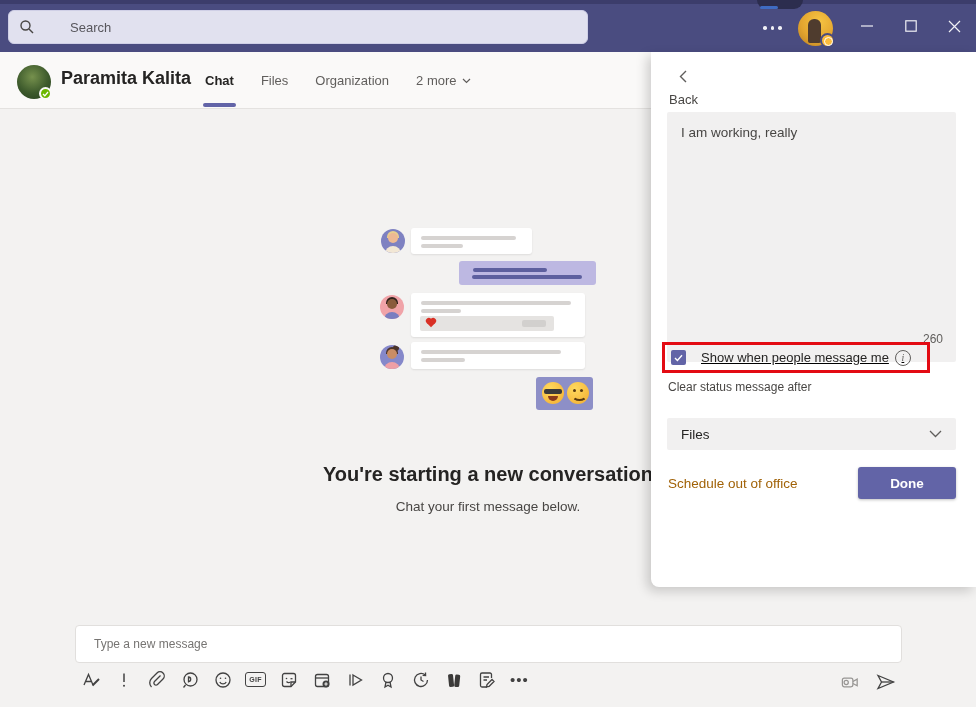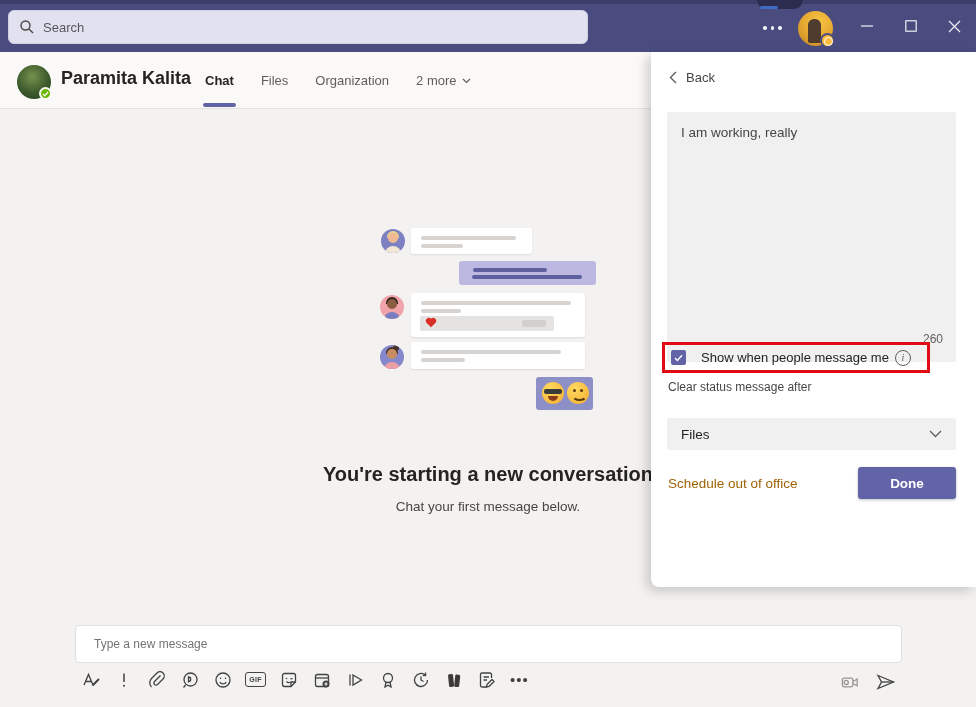--- a/index.html
+++ b/index.html
@@ -6,21 +6,21 @@
   html,body { width:976px; height:707px; }
   body { font-family:"Liberation Sans", sans-serif; overflow:hidden; background:#f3f2f1; }
   #app { position:relative; width:976px; height:707px; overflow:hidden; }
 
   
   .titlebar { position:absolute; left:0; top:0; width:976px; height:52px;
     background:linear-gradient(#3c3d6b 0%, #3c3d6b 7%, #4a4c80 8%, #4a4c80 100%);
     display:flex; align-items:center; }
   .search-box { position:absolute; left:8px; top:10px; width:580px; height:34px;
     background:#e1e1ef; border:1px solid #cfcfe6; border-radius:6px;
-    display:flex; align-items:center; padding:0 10px; }
+    display:flex; align-items:center; padding:0 10px;gap:27px; }
   .search-box input { border:none; outline:none; background:transparent; font-size:13px;
     color:#3b3a39; width:100%; font-family:"Liberation Sans", sans-serif; }
   .search-box input::placeholder { color:#57565c; opacity:1; }
   .search-icon { width:16px; height:16px; margin-right:8px; flex:0 0 auto; }
   .notch { position:absolute; left:757px; top:-9px; width:46px; height:18px;
     background:#2c2d4e; border-radius:10px; }
   .notch-blue { position:absolute; left:760px; top:6px; width:18px; height:3px;
     background:#3f6bc2; border-radius:2px; }
   .tb-more { position:absolute; left:763px; top:22px; width:24px; height:12px;
     display:flex; align-items:center; gap:4px; cursor:pointer; }
@@ -108,29 +108,29 @@
   .gif-box { width:21px; height:15px; border:1.3px solid #424242; border-radius:3px;
     font-size:7px; font-weight:bold; color:#424242; display:flex; align-items:center;
     justify-content:center; letter-spacing:0.3px; }
   .more-dots { font-size:15px; color:#424242; letter-spacing:1px; line-height:10px; }
   .compose-right { position:absolute; left:840px; top:562px; display:flex; align-items:center; gap:14px; }
 
   
   .panel { position:absolute; left:651px; top:52px; width:325px; height:535px; background:#fff;
     border-radius:0 0 0 8px; box-shadow:-4px 4px 12px rgba(0,0,0,.18); }
   .back-row { position:absolute; left:18px; top:18px; display:flex; align-items:center; gap:9px;
-    cursor:pointer; color:#484644; font-size:13px; }
+    cursor:pointer; color:#484644; font-size:13px;flex-direction:column; }
   .status-area { position:absolute; left:16px; top:60px; width:289px; height:250px;
     background:#f1f0f0; border-radius:2px; }
   .status-area textarea { width:100%; height:100%; background:transparent; border:none; outline:none;
     resize:none; padding:13px 14px; font-size:13.5px; color:#484644;
     font-family:"Liberation Sans", sans-serif; }
   .char-count { position:absolute; right:13px; bottom:16px; font-size:12px; color:#605e5c; }
   .red-box { position:absolute; left:11px; top:290px; width:268px; height:31px;
-    border:3px solid #e30b13; display:flex; align-items:center; padding:0 6px; }
+    border:3px solid #e30b13; display:flex; align-items:center; padding:0 6px;text-decoration:underline; }
   .checkbox { width:15px; height:15px; background:#6264a7; border-radius:2px; flex:0 0 auto;
     display:flex; align-items:center; justify-content:center; cursor:pointer; }
   .cb-label { font-size:13px; color:#252423; margin-left:15px; }
   .info-icon { width:16px; height:16px; border:1.3px solid #605e5c; border-radius:50%;
     margin-left:6px; flex:0 0 auto; display:flex; align-items:center; justify-content:center;
     font-size:10px; color:#605e5c; font-style:italic; font-family:"Liberation Serif", serif; cursor:pointer; }
   .clear-label { position:absolute; left:17px; top:328px; font-size:12px; color:#484644; }
   .dropdown { position:absolute; left:16px; top:366px; width:289px; height:32px; background:#f1f0f0;
     border-radius:2px; display:flex; align-items:center; justify-content:space-between;
     padding:0 14px; cursor:pointer; }

